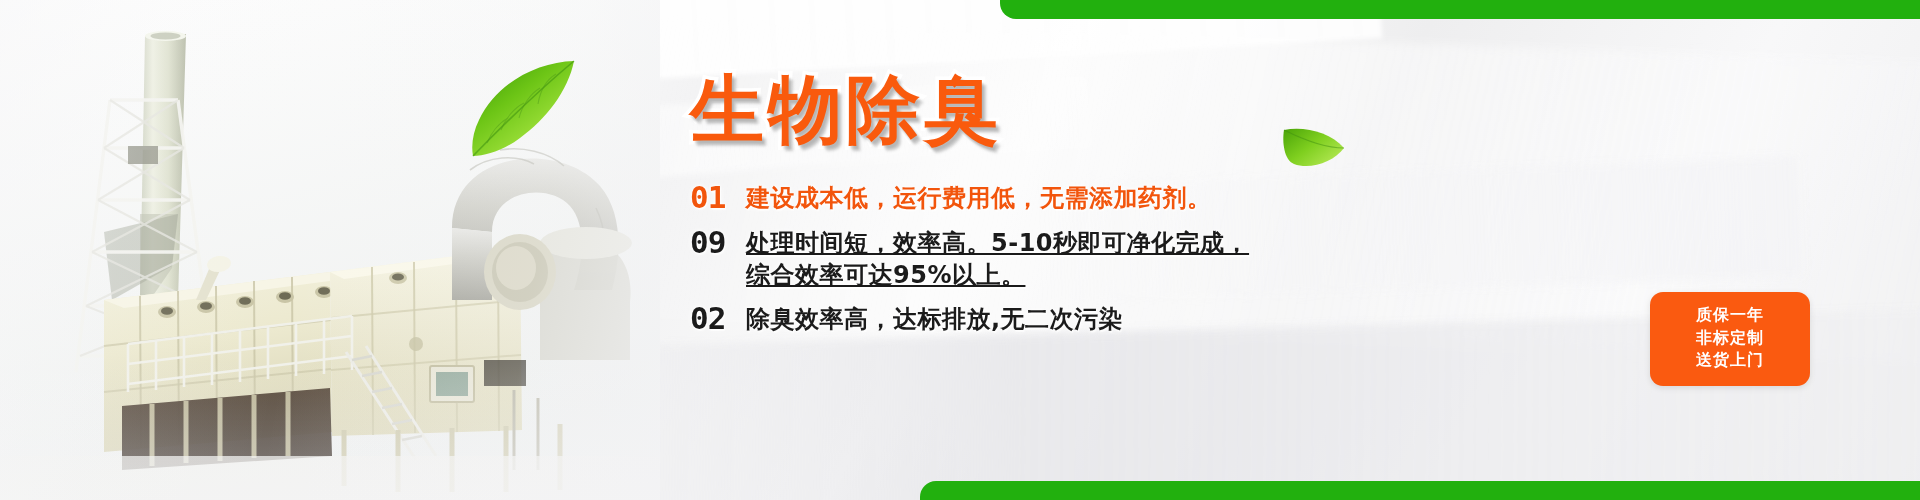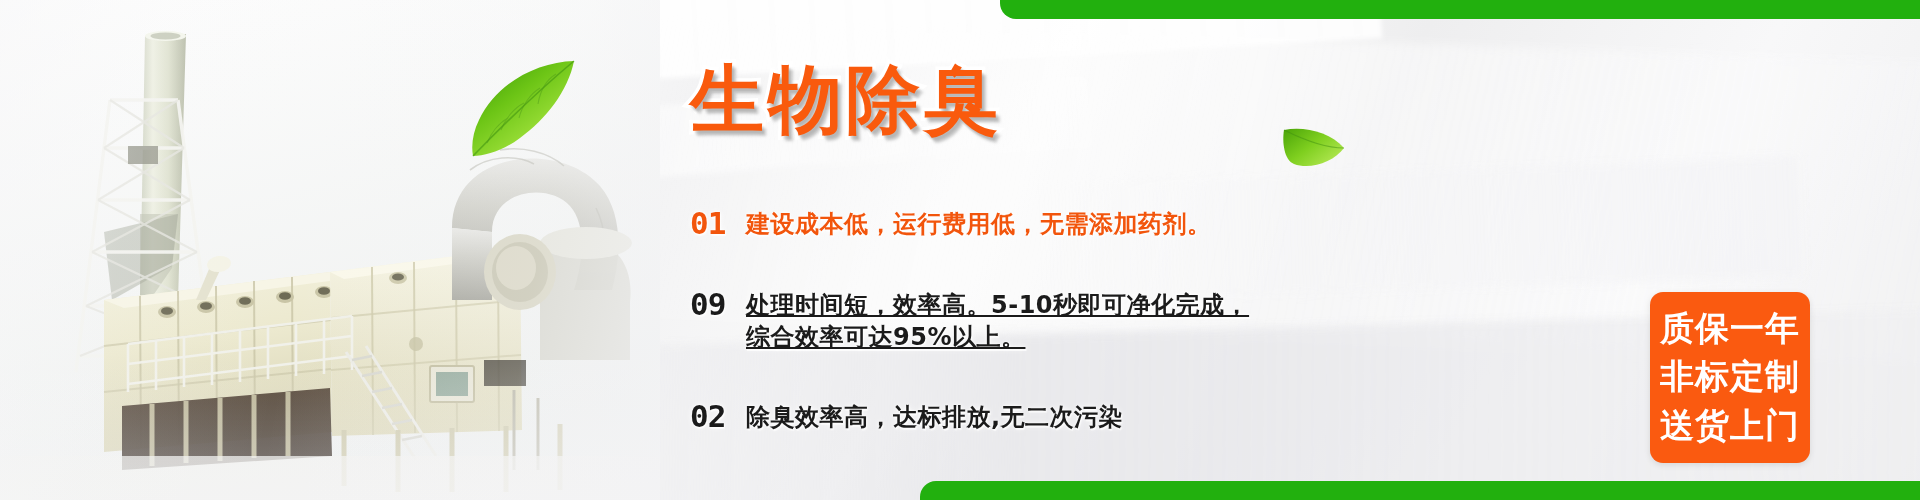--- a/index.html
+++ b/index.html
@@ -75,21 +75,21 @@
       linear-gradient(0deg, rgba(246,246,248,.45) 0%, rgba(255,255,255,0) 28%);
     pointer-events: none;
   }
 
   
   .leaf-big { position: absolute; left: 470px; top: 58px; }
   .leaf-small { position: absolute; left: 1282px; top: 126px; }
 
   
   #content {
-    position: absolute; left: 676px; top: 4px; width: 960px; height: 449px;
+    position: absolute; left: 676px; top: 14px; width: 960px; height: 449px;
   }
 
   #title {
     position: absolute; left: 14px; top: 58px;
     font-family: "DejaVu Sans", "Liberation Sans", sans-serif;
     font-size: 74px;
     font-weight: bold;
     letter-spacing: 4px;
     color: #f95a0d;
     -webkit-text-stroke: 7px #ffffff;
@@ -127,36 +127,35 @@
     line-height: 1.33;
     letter-spacing: .5px;
     white-space: pre-line;
     padding-top: 3px;
   }
   .tone-orange { color: #f2550c; }
   .tone-dark   { color: #1b1b1b; }
 
   .bullet .bullet-num, .bullet .bullet-text {
     text-shadow: 0 0 6px rgba(255,255,255,.95), 0 0 3px rgba(255,255,255,.95), 1px 2px 1px rgba(255,255,255,.7);
-    margin-top: 36px;
   }
 
   
   #badge {
     position: absolute; left: 1650px; top: 292px;
     width: 160px;
     padding: 12px 10px 14px;
     border-radius: 13px;
     text-align: center;
     box-shadow: 0 2px 6px rgba(0,0,0,.10);
   }
   #badge .badge-line {
     font-family: "DejaVu Sans", "Liberation Sans", sans-serif;
     color: #ffffff;
-    font-size: 34px;
+    font-size: 16px;
     font-weight: bold;
     letter-spacing: 1px;
     line-height: 1.42;
     white-space: nowrap;
   }
 </style>
 </head>
 <body>
 
 <div id="banner">

